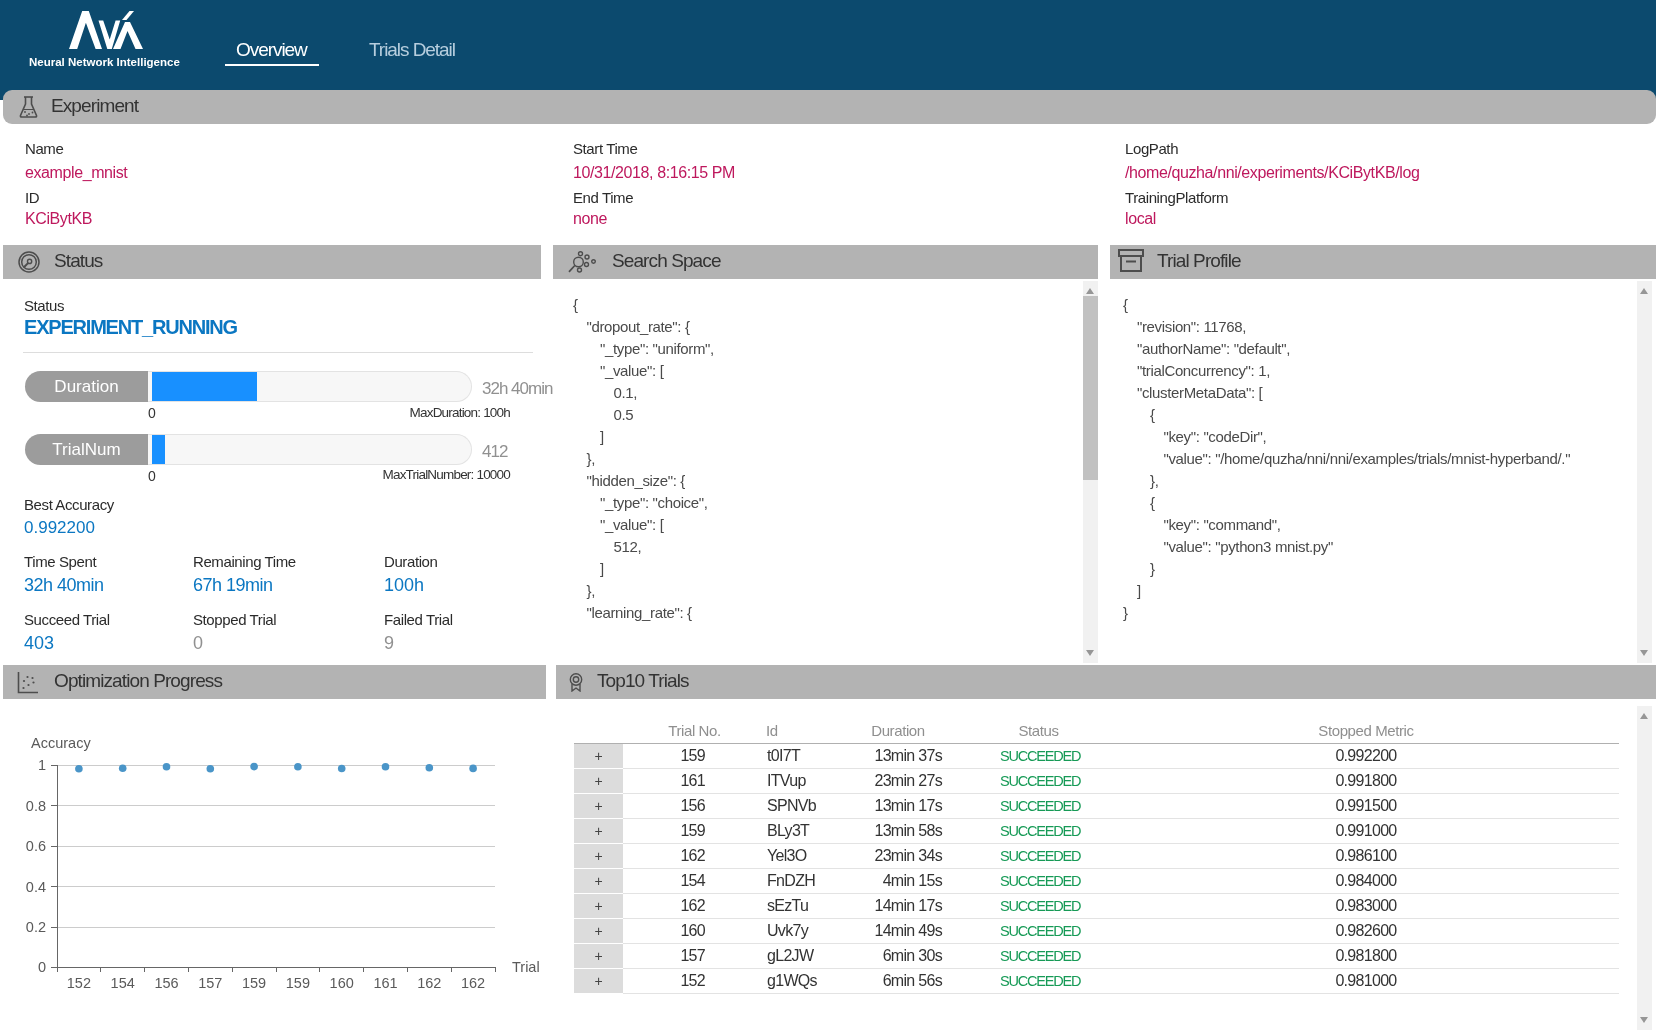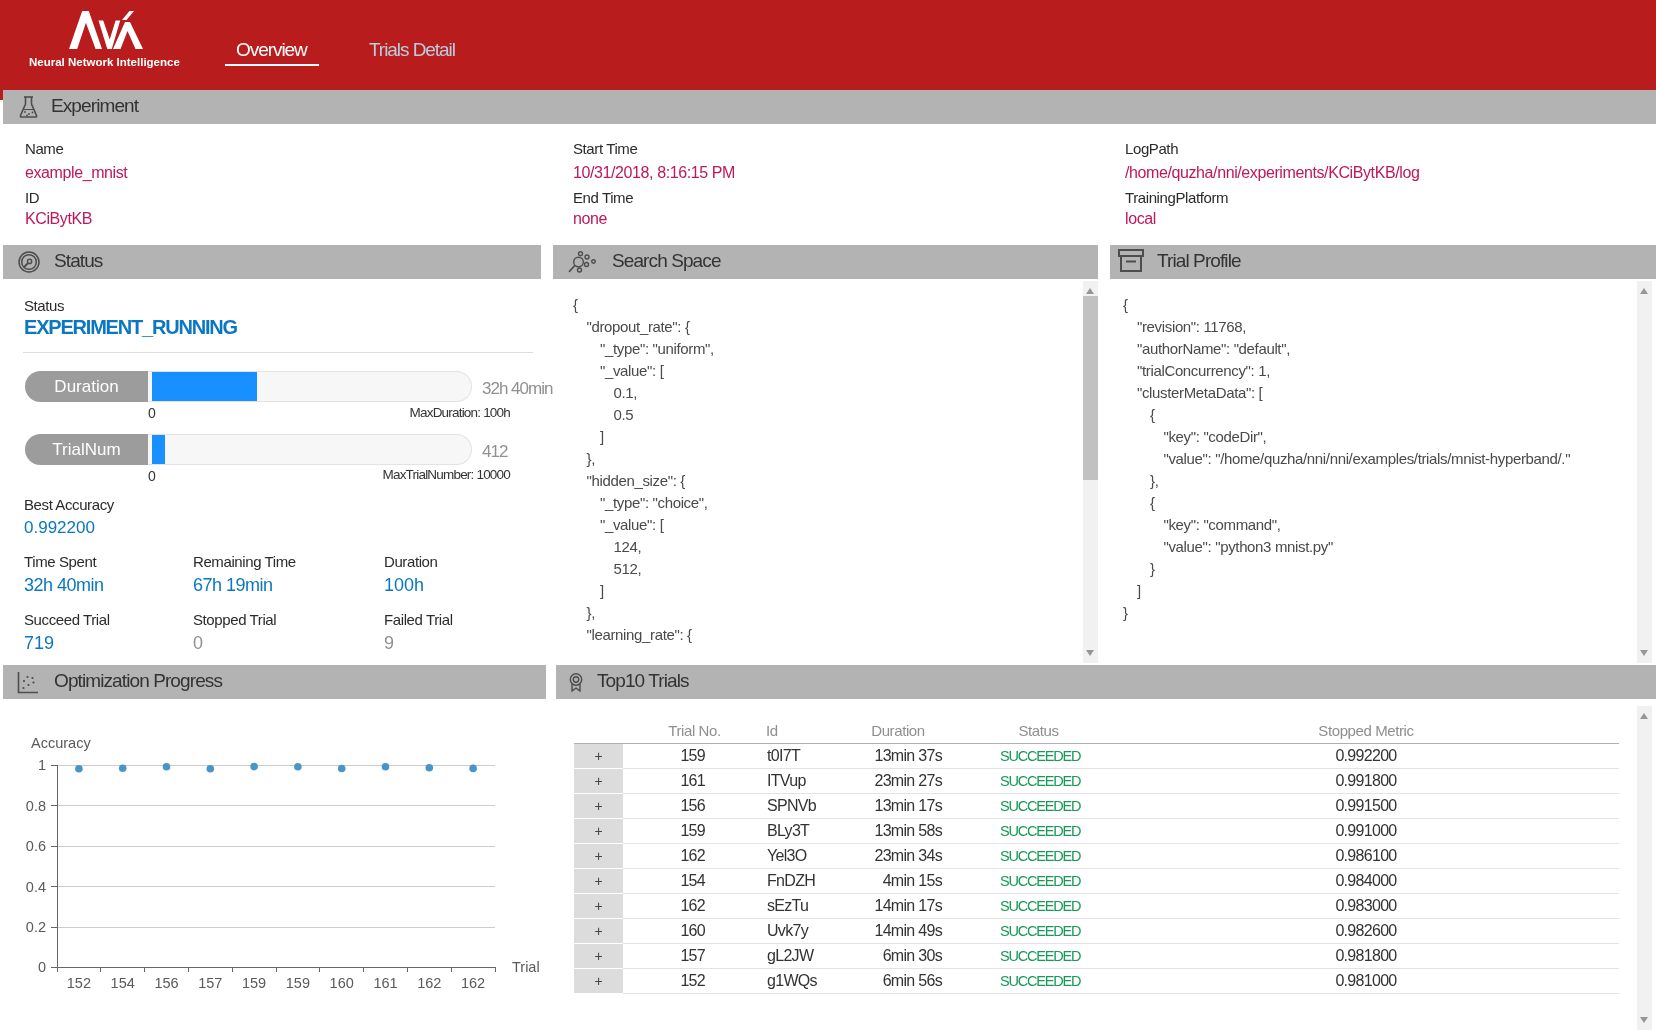--- a/index.html
+++ b/index.html
@@ -15,37 +15,37 @@
 .sb-thumb { position:absolute; left:0; width:15px; background:#c1c1c1; }
 .arr-up { position:absolute; left:3px; width:0; height:0; border-left:4.5px solid transparent; border-right:4.5px solid transparent; border-bottom:6px solid #969696; }
 .arr-dn { position:absolute; left:3px; width:0; height:0; border-left:4.5px solid transparent; border-right:4.5px solid transparent; border-top:6px solid #969696; }
 .rowline { position:absolute; left:623px; width:996px; height:1px; background:#e3e3e3; }
 .pluscell { position:absolute; left:574px; width:49px; background:#dcdcdc; color:#444; font-size:14px; text-align:center; }
 .tn { position:absolute; font-size:16px; letter-spacing:-0.7px; color:#333; }
 </style>
 </head>
 <body>
 
-<div class="abs" style="left:0;top:0;width:1656px;height:100px;background:#b91c1c;">
+<div class="abs" style="left:0;top:0;width:1656px;height:100px;background:#0c4a6e;">
 
   <svg class="abs" style="left:69px;top:11px;" width="74" height="38" viewBox="0 0 74 38">
     <g fill="#ffffff">
       <polygon points="0,38 13.2,0 19.8,0 33,38 26.6,38 16.9,11.8 8.2,38"></polygon>
       <polygon points="29.5,9.5 34.2,9.5 40.7,28.5 46.6,9.5 51.2,9.5 42.8,38 38.3,38"></polygon>
       <polygon points="44,38 56,11 61,11 74,38 66.5,38 58.5,20 51.5,38"></polygon>
       <polygon points="53,9 60.5,0 65,0 57.5,9"></polygon>
     </g>
   </svg>
   <div class="abs" style="left:29px;top:56px;font-size:11.5px;font-weight:bold;color:#fff;">Neural Network Intelligence</div>
   <div class="abs" style="left:236px;top:39px;font-size:19px;letter-spacing:-1.05px;color:#fff;">Overview</div>
   <div class="abs" style="left:225px;top:64px;width:94px;height:2px;background:#fff;"></div>
   <div class="abs" style="left:369px;top:39px;font-size:19px;letter-spacing:-1.05px;color:#b7cede;text-align:right;">Trials Detail</div>
 </div>
 
-<div class="bar" style="left:3px;top:90px;width:1653px;">
+<div class="bar" style="left:3px;top:90px;width:1653px;border-radius:9px;">
   <svg class="abs" style="left:15px;top:5px;" width="22" height="24" viewBox="0 0 22 24">
     <g stroke="#4d4d4d" stroke-width="1.6" fill="none">
       <path d="M7.5 2 L7.5 9 L2.5 20.5 Q2 22 3.8 22 L17.2 22 Q19 22 18.5 20.5 L13.5 9 L13.5 2"></path>
       <path d="M6 2 L15 2"></path>
       <path d="M5 14.5 L16 14.5" stroke-width="1"></path>
     </g>
     <g fill="#4d4d4d">
       <circle cx="7" cy="17" r="0.9"></circle>
         <circle cx="11" cy="19" r="0.9"></circle>
         <circle cx="14.5" cy="17.5" r="0.9"></circle>
@@ -105,21 +105,21 @@
 <div class="lbl" style="left:24px;top:553px;">Time Spent</div>
 <div class="lbl" style="left:193px;top:553px;">Remaining Time</div>
 <div class="lbl" style="left:384px;top:553px;">Duration</div>
 <div class="abs blue" style="left:24px;top:575px;font-size:18px;letter-spacing:-0.5px;">32h 40min</div>
 <div class="abs blue" style="left:193px;top:575px;font-size:18px;letter-spacing:-0.5px;">67h 19min</div>
 <div class="abs blue" style="left:384px;top:575px;font-size:18px;">100h</div>
 
 <div class="lbl" style="left:24px;top:611px;">Succeed Trial</div>
 <div class="lbl" style="left:193px;top:611px;">Stopped Trial</div>
 <div class="lbl" style="left:384px;top:611px;">Failed Trial</div>
-<div class="abs blue" style="left:24px;top:633px;font-size:18px;">719</div>
+<div class="abs blue" style="left:24px;top:633px;font-size:18px;">403</div>
 <div class="abs" style="left:193px;top:633px;font-size:18px;color:#909090;">0</div>
 <div class="abs" style="left:384px;top:633px;font-size:18px;color:#909090;">9</div>
 
 <div class="bar" style="left:553px;top:245px;width:545px;">
   <svg class="abs" style="left:13px;top:5px;" width="31" height="24" viewBox="0 0 31 24">
     <g stroke="#4d4d4d" fill="none" stroke-width="1.4">
       <circle cx="12.5" cy="12" r="4.8"></circle>
       <circle cx="14.5" cy="3.7" r="2"></circle>
       <circle cx="21" cy="7" r="2"></circle>
       <circle cx="27.5" cy="11.5" r="1.8"></circle>
@@ -135,21 +135,20 @@
 <div style="padding-left:13.5px">"dropout_rate": {</div>
 <div style="padding-left:27px">"_type": "uniform",</div>
 <div style="padding-left:27px">"_value": [</div>
 <div style="padding-left:40.5px">0.1,</div>
 <div style="padding-left:40.5px">0.5</div>
 <div style="padding-left:27px">]</div>
 <div style="padding-left:13.5px">},</div>
 <div style="padding-left:13.5px">"hidden_size": {</div>
 <div style="padding-left:27px">"_type": "choice",</div>
 <div style="padding-left:27px">"_value": [</div>
-<div style="padding-left:40.5px">124,</div>
 <div style="padding-left:40.5px">512,</div>
 <div style="padding-left:27px">]</div>
 <div style="padding-left:13.5px">},</div>
 <div style="padding-left:13.5px">"learning_rate": {</div>
 </div>
 
 <div class="sb-track" style="left:1083px;top:281px;height:382px;">
   <div class="arr-up" style="top:7px;"></div>
   <div class="sb-thumb" style="top:15px;height:184px;"></div>
   <div class="arr-dn" style="bottom:7px;"></div>

